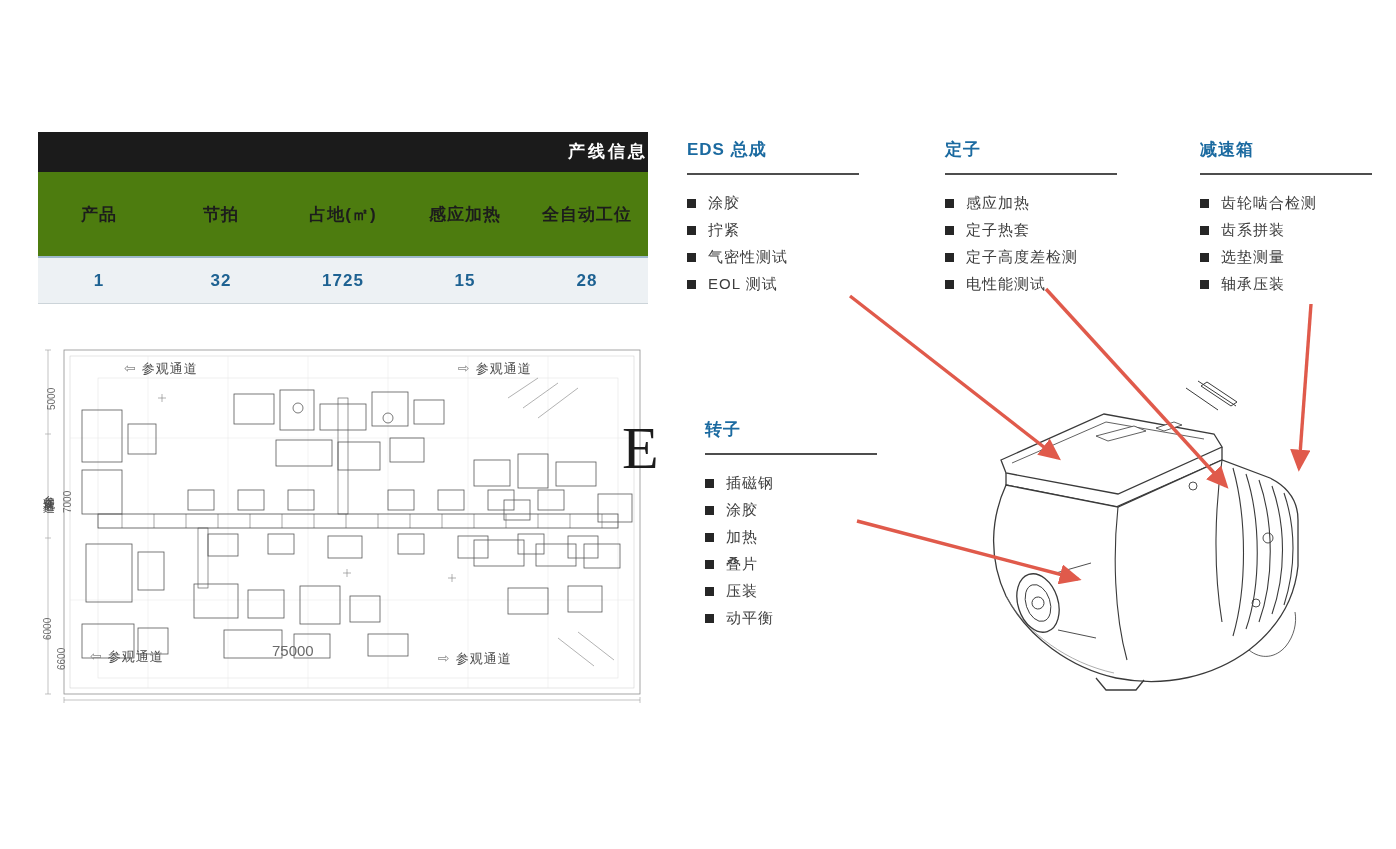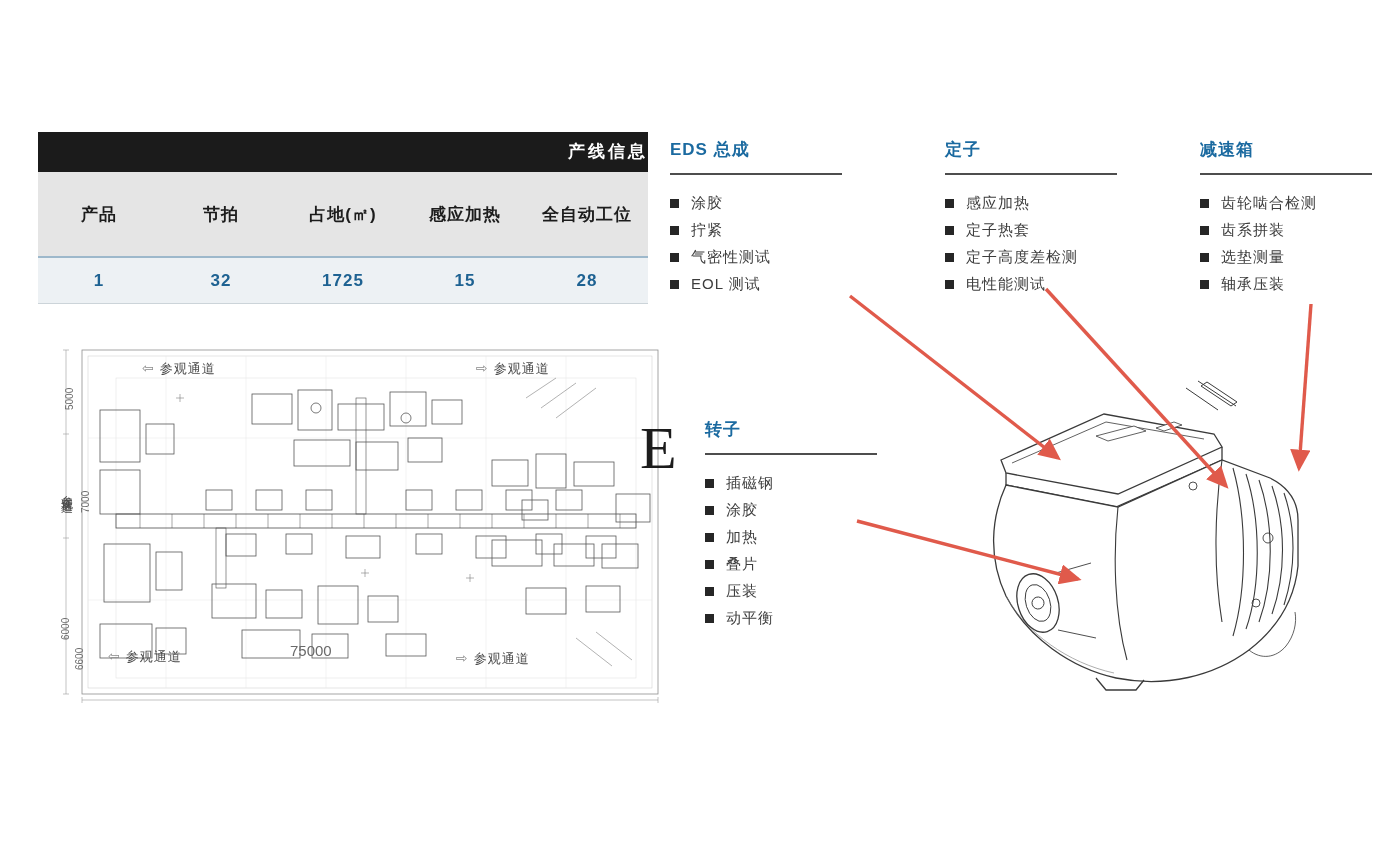--- a/index.html
+++ b/index.html
@@ -4,43 +4,43 @@
 <style>
   * { margin:0; padding:0; box-sizing:border-box; }
   html,body { background:#fff; }
   body { font-family:"Liberation Sans","DejaVu Sans",sans-serif; color:#222; }
   .canvas { position:relative; width:1396px; height:849px; background:#fff; overflow:hidden; }
 
   
   .info-table { position:absolute; left:38px; top:132px; width:610px; }
   .tbl-title { height:40px; background:#1b1b1b; color:#fff; font-size:17px; font-weight:bold;
                text-align:right; line-height:40px; letter-spacing:3px; }
-  .tbl-head { display:flex; height:84px; align-items:center; background:#e5e5e5; }
+  .tbl-head { display:flex; height:84px; align-items:center; background:#4d7c0f; }
   .tbl-cell { flex:1; text-align:center; letter-spacing:1px; }
   .tbl-cell.head { font-weight:bold; font-size:17px; color:#1c1c1c; }
   .tbl-vals { display:flex; height:48px; align-items:center; background:#edf1f4;
               border-top:2px solid #9db8cb; border-bottom:1px solid #ccd4d9; }
   .tbl-cell.val { color:#1e6292; font-size:17px; font-weight:bold; }
 
   
-  .floor-plan { position:absolute; left:56px; top:338px; width:610px; height:368px; background:#fff; }
+  .floor-plan { position:absolute; left:38px; top:338px; width:610px; height:368px; background:#fff; }
   .fp-svg { position:absolute; left:0; top:0; }
   .fp-label { position:absolute; font-size:13px; color:#4a4a4a; white-space:nowrap; letter-spacing:1px; z-index:2; }
   .fp-label.dir-left::before  { content:"⇦ "; color:#8a8a8a; font-size:14px; }
   .fp-label.dir-right::before { content:"⇨ "; color:#8a8a8a; font-size:14px; }
   .fp-vert { writing-mode:vertical-rl; letter-spacing:2px; }
   .fp-dim { position:absolute; font-size:10px; color:#6a6a6a; white-space:nowrap; z-index:2; }
   .fp-dim.rot { transform:rotate(-90deg); transform-origin:0 0; }
   .fp-dim.horiz { font-size:15px; }
   .fp-letter { position:absolute; font-family:"Liberation Serif","DejaVu Serif",serif;
                font-size:60px; color:#1c1c1c; z-index:1; }
 
   
   .proc-section { position:absolute; width:172px; }
-  .sec-eds     { left:670px;  top:138px; }
+  .sec-eds     { left:687px;  top:138px; }
   .sec-stator  { left:945px;  top:138px; }
   .sec-gearbox { left:1200px; top:138px; }
   .sec-rotor   { left:705px;  top:418px; }
   .proc-title { font-size:17px; font-weight:bold; color:#1b6aa0; letter-spacing:1px;
                 padding-bottom:12px; border-bottom:2px solid #4d4d4d; }
   .proc-items { list-style:none; margin-top:15px; }
   .proc-item { display:flex; align-items:center; font-size:15px; color:#3d3d3d;
                padding:4px 0; letter-spacing:1px; }
   .sq { width:9px; height:9px; background:#262626; margin-right:12px; flex:0 0 9px; }
 

